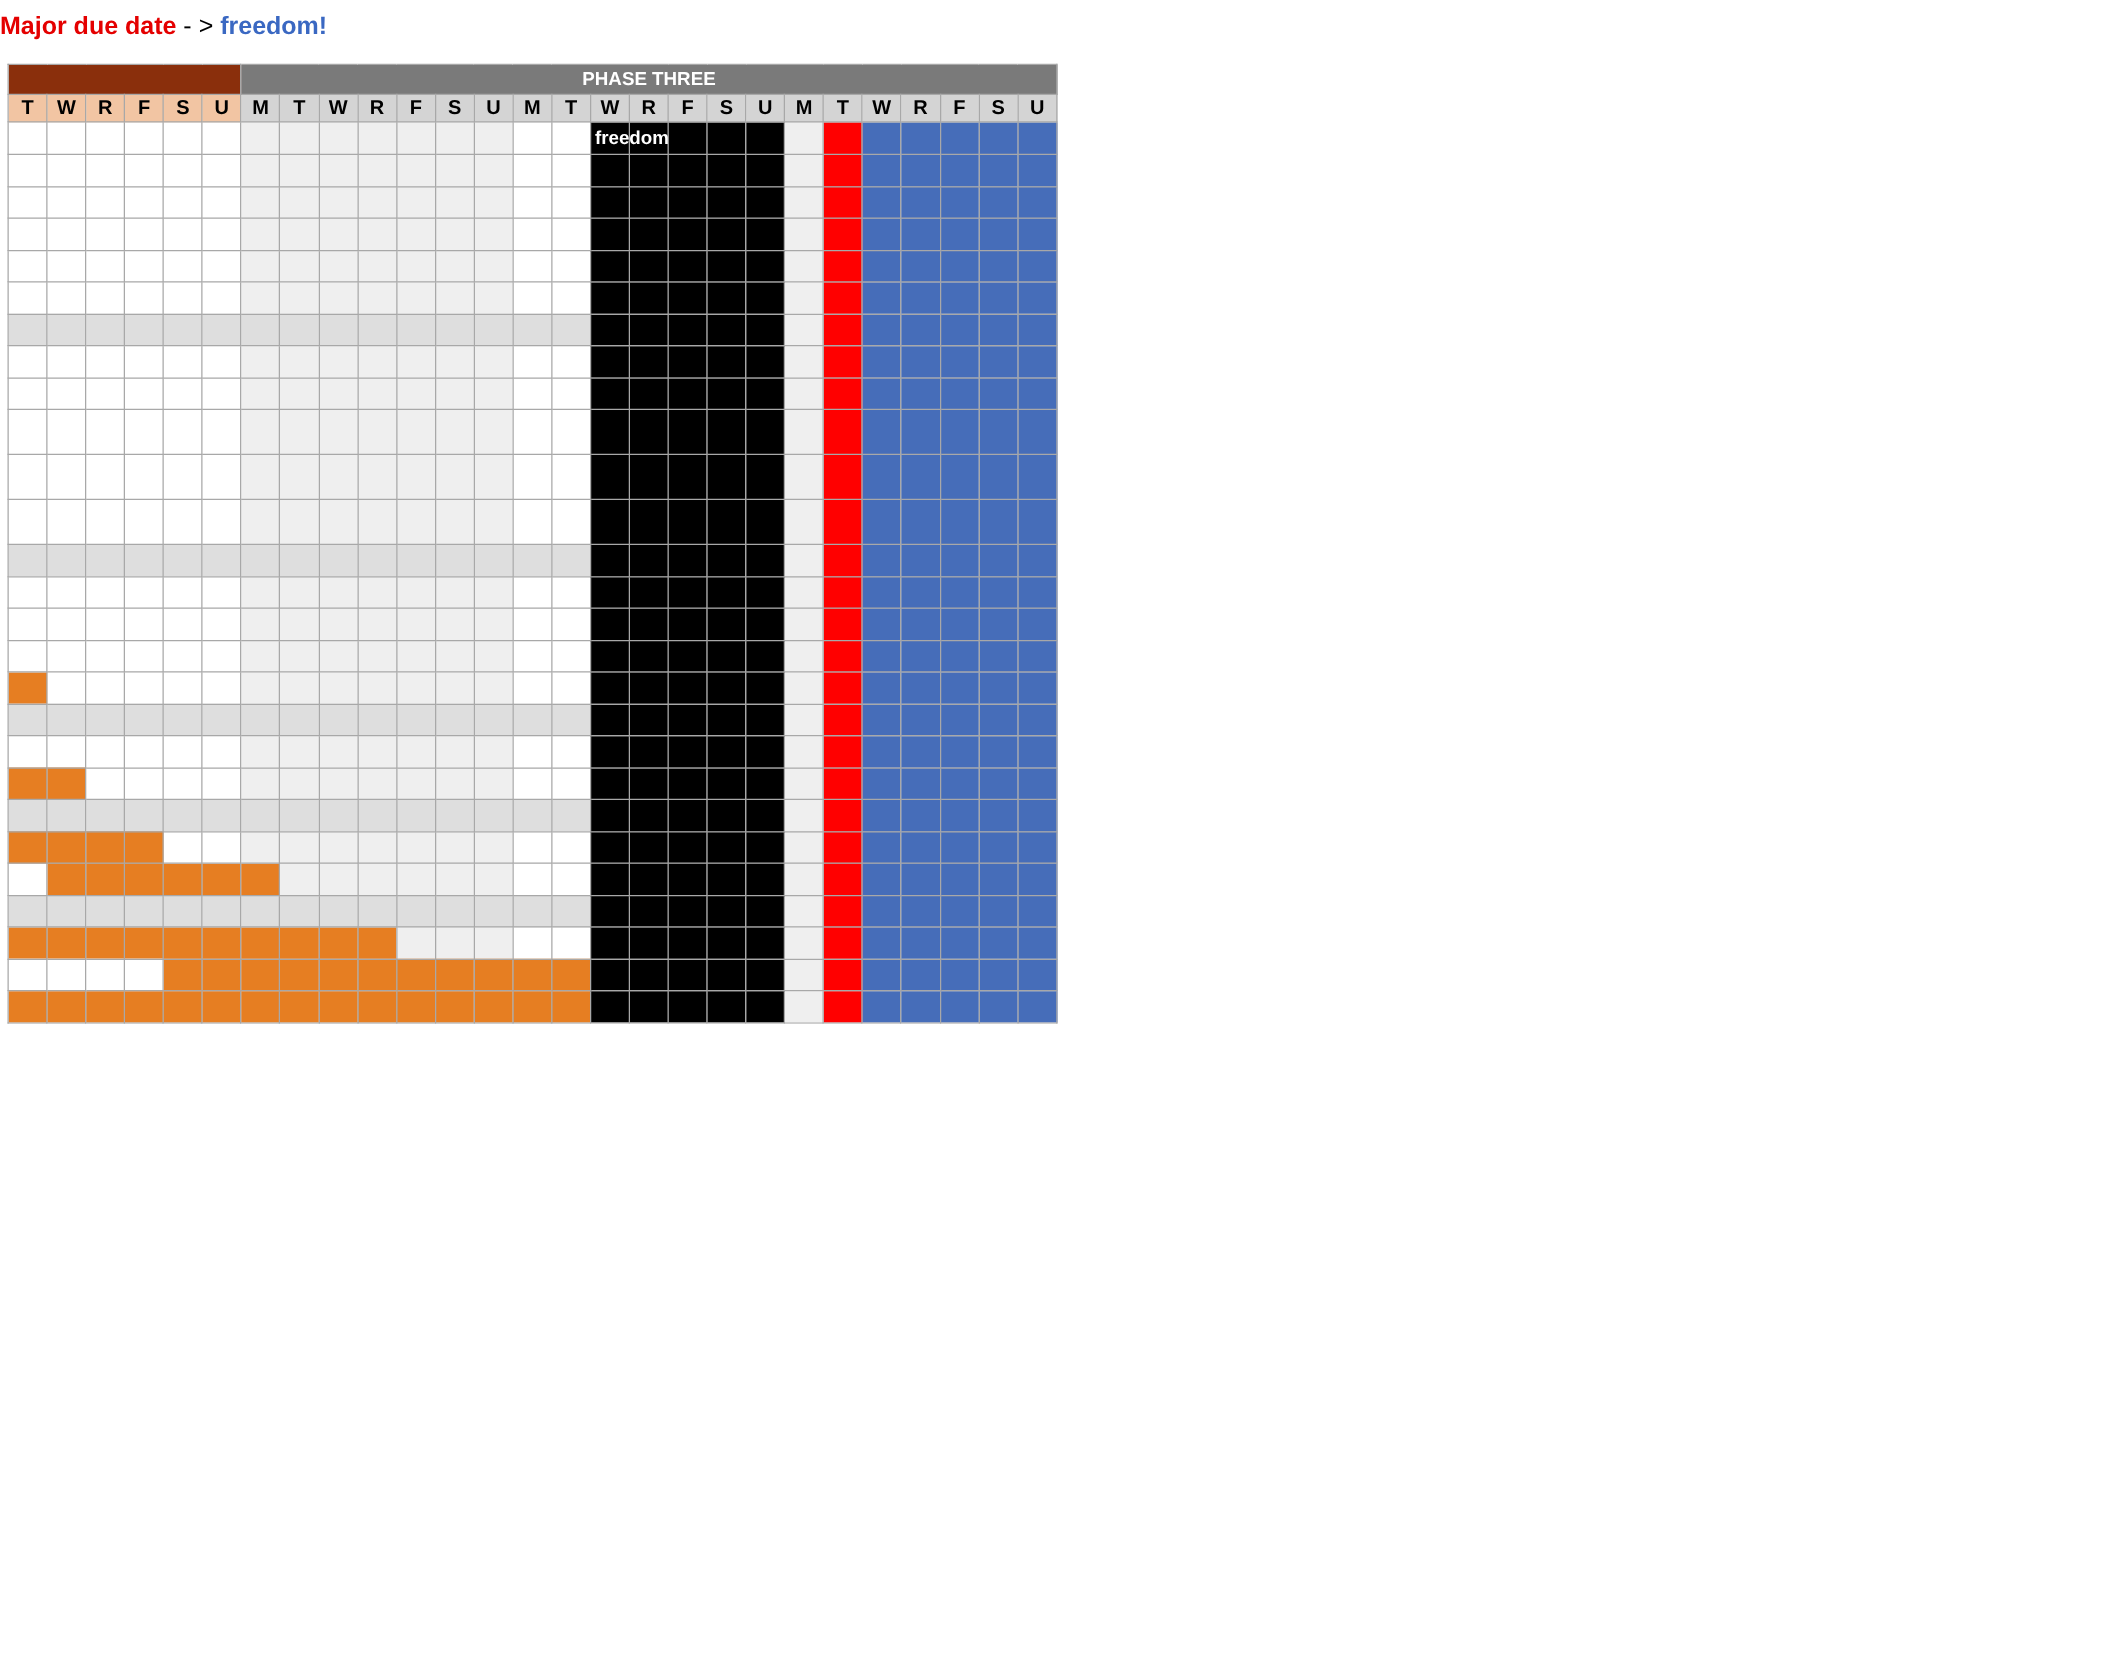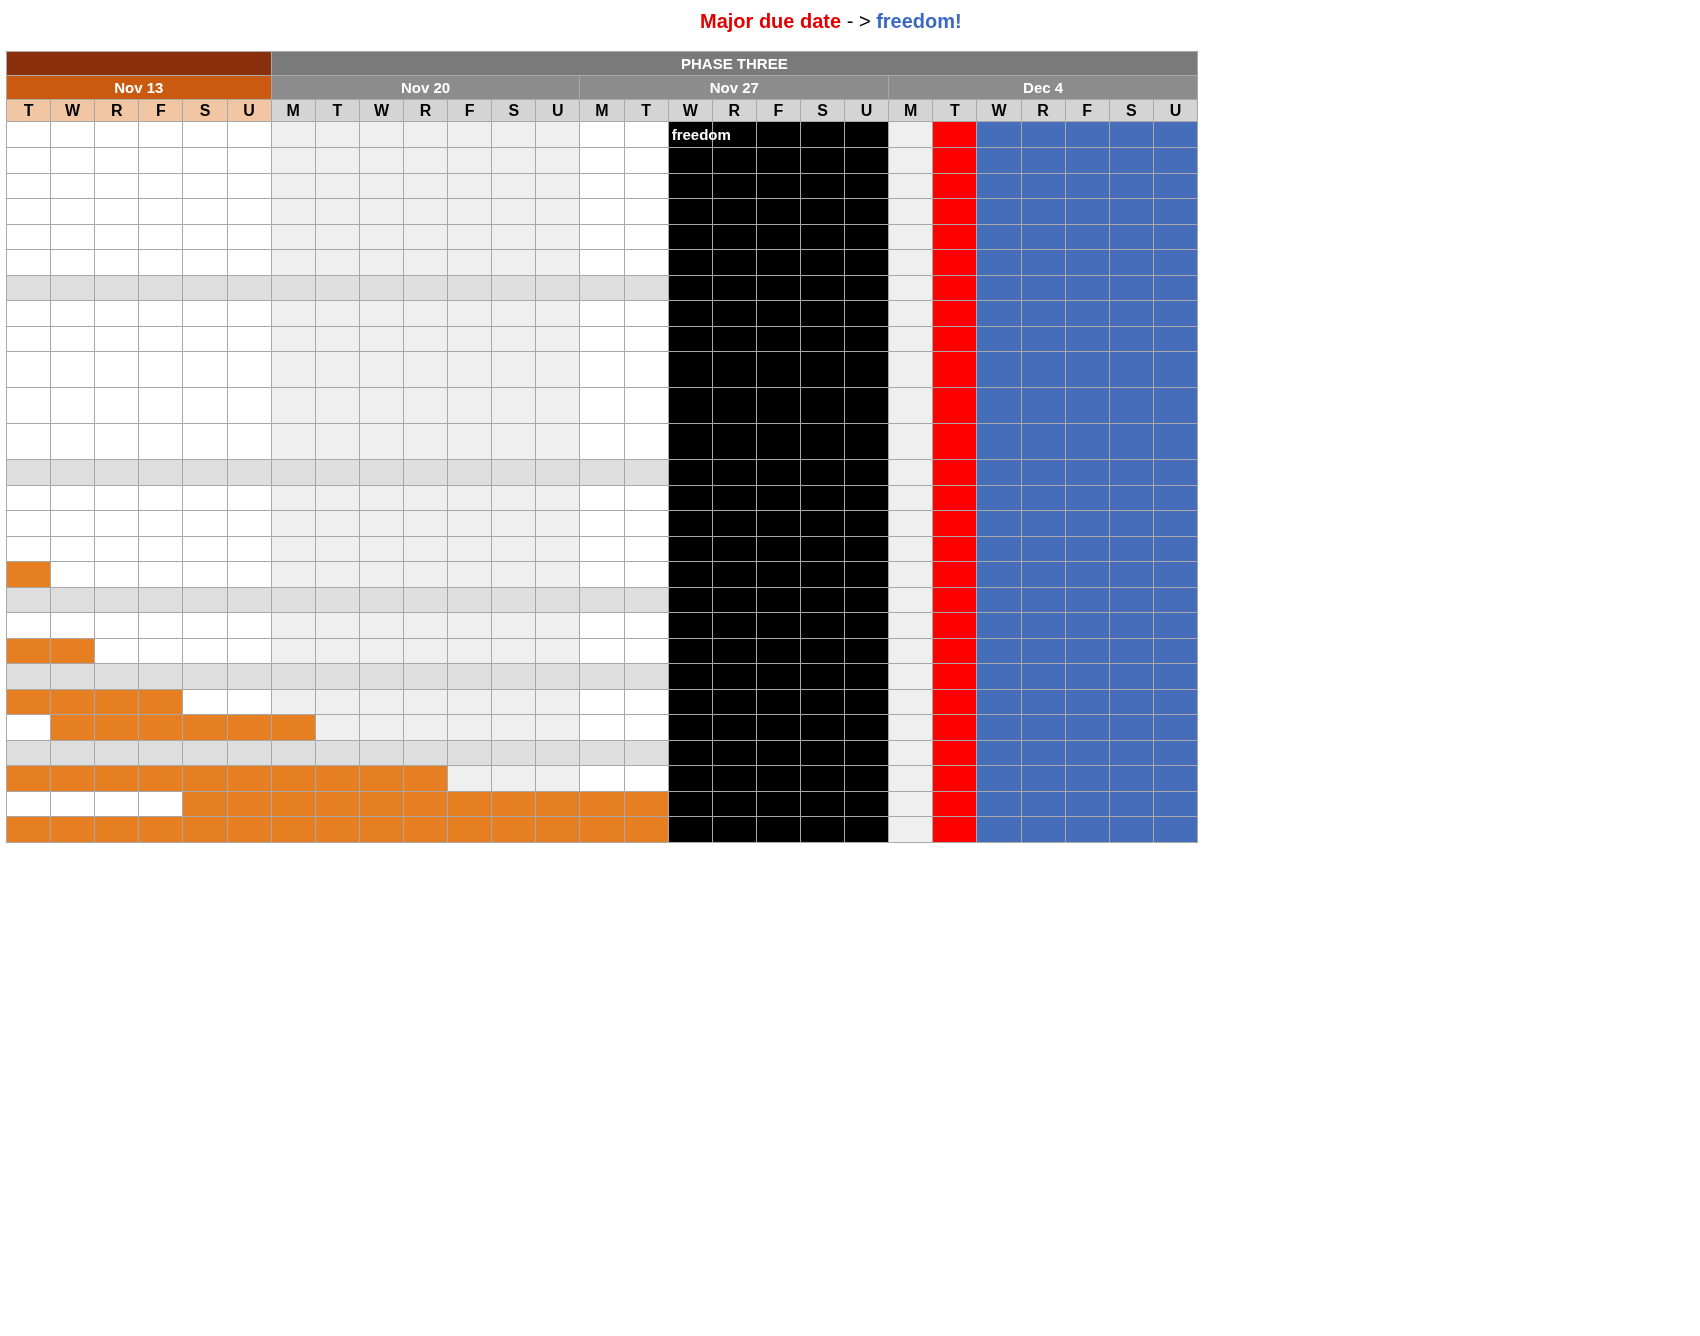--- a/index.html
+++ b/index.html
@@ -8,33 +8,32 @@
     padding: 0;
     font-family: "Segoe UI", "Helvetica Neue", Arial, sans-serif;
     background: #fff;
   }
   .page {
     width: 1700px;
     padding: 10px 0 0 0;
   }
   .legend {
     text-align: left;
-    padding-left: 700px;
     font-size: 20px;
     font-weight: 600;
     margin-bottom: 18px;
   }
   .legend .red { color: #e40000; }
   .legend .sep { color: #000; font-weight: 400; }
   .legend .blue { color: #3a68c2; }
 
   table.schedule {
     border-collapse: collapse;
     table-layout: fixed;
-    width: 1192px;
+    width: 840px;
     margin-left: 6px;
     padding-left: 44px;
   }
   table.schedule th, table.schedule td {
     border: 1px solid #a8a8a8;
     padding: 0;
     height: 25.5px;
   }
   
   tr.phase-row th {
@@ -92,26 +91,20 @@
   <div class="legend">
     <span class="red">Major due date</span><span class="sep"> - &gt; </span><span class="blue">freedom!</span>
   </div>
 
   <table class="schedule">
     <thead>
       <tr class="phase-row">
         <th colspan="6" class="h-darkbrown"></th>
         <th colspan="21" class="h-grey">PHASE THREE</th>
       </tr>
-      <tr class="week-row">
-        <th colspan="6" class="h-orange">Nov 13</th>
-        <th colspan="7" class="h-midgrey">Nov 20</th>
-        <th colspan="7" class="h-midgrey">Nov 27</th>
-        <th colspan="7" class="h-midgrey">Dec 4</th>
-      </tr>
       <tr class="day-row">
           <th class="h-peach">T</th>
           <th class="h-peach">W</th>
           <th class="h-peach">R</th>
           <th class="h-peach">F</th>
           <th class="h-peach">S</th>
           <th class="h-peach">U</th>
           <th class="h-silver">M</th>
           <th class="h-silver">T</th>
           <th class="h-silver">W</th>

